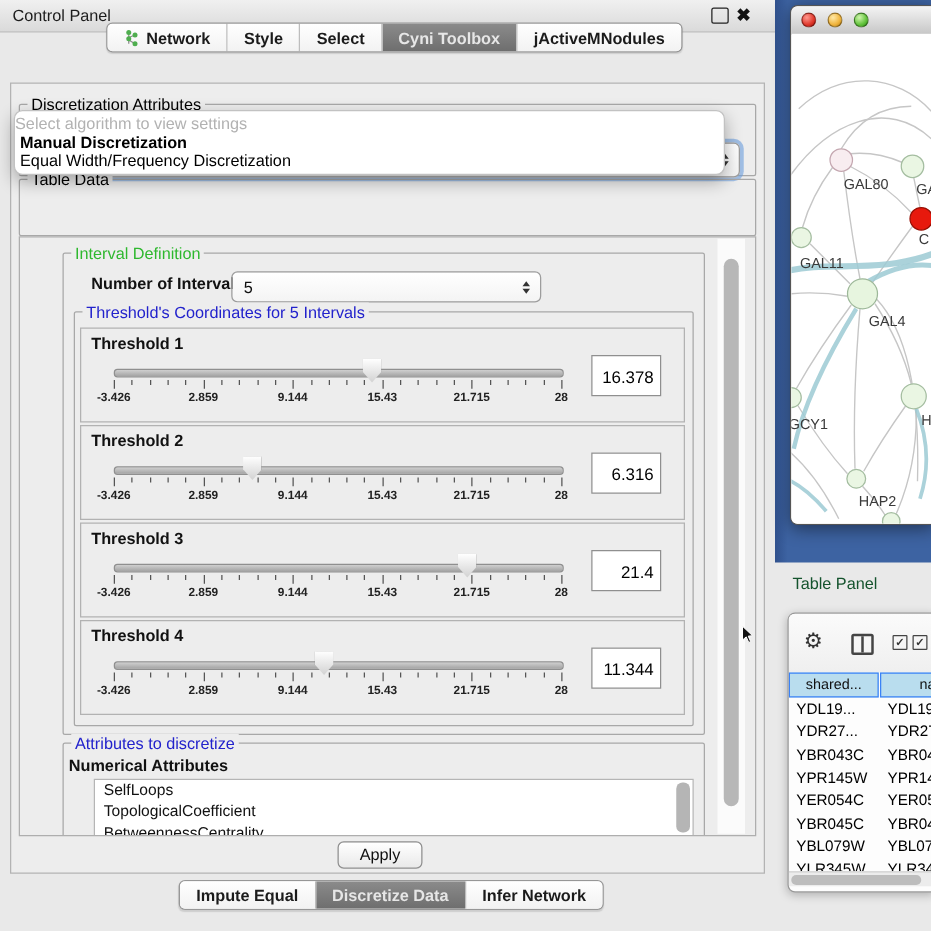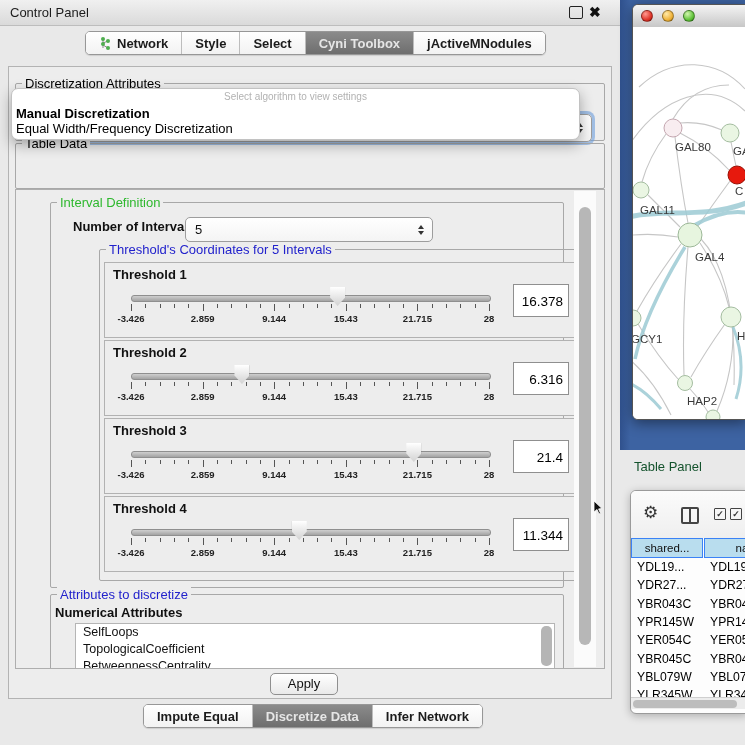--- a/index.html
+++ b/index.html
@@ -11,21 +11,21 @@
   #cp{left:0;top:0;width:620px;height:745px;background:#e9e9e9;}
   #cp-titlebar{left:0;top:0;width:620px;height:25px;background:linear-gradient(#f0f0f0,#dadada);border-bottom:1px solid #bdbdbd;}
   #cp-title{left:10px;top:5px;font-size:13px;color:#1c1c1c;}
   #cp-float{left:569px;top:6px;width:12px;height:11px;border:1.6px solid #222;border-radius:2px;}
   #cp-close{left:589px;top:4px;font-size:14px;font-weight:bold;color:#111;}
 
   .seg-group{display:flex;height:22px;border:1px solid #979797;border-radius:5px;overflow:hidden;background:#fff;box-shadow:0 1px 1px rgba(0,0,0,.12);}
   .seg{display:flex;align-items:center;justify-content:center;padding:0 13px;font-size:13px;font-weight:700;color:#1b1b1b;background:linear-gradient(#ffffff,#f2f2f2);white-space:nowrap;}
   .seg.sel{background:linear-gradient(#8b8b8b,#6e6e6e);color:#e6e6e6;}
   .seg + .seg{border-left:1px solid #bdbdbd;}
-  #top-tabs{left:85px;top:31px;text-align:right;}
+  #top-tabs{left:85px;top:18px;text-align:right;}
   #bottom-tabs{left:143px;top:704px;}
 
   #cp-body{left:8px;top:66px;width:602px;height:631px;border:1px solid #b3b3b3;background:#ededed;}
 
   .grp{position:absolute;border:1px solid #a8a8a8;border-radius:2px;}
   .grp .legend{position:absolute;top:-8px;left:6px;background:#ededed;padding:0 3px;font-size:13px;line-height:15px;white-space:nowrap;}
   .legend.green{color:#2eb82e;}
   .legend.blue{color:#2222cc;}
 
   .combo{position:absolute;background:linear-gradient(#ffffff,#f4f4f4);border:1px solid #9d9d9d;border-radius:5px;font-size:13px;color:#111;}
@@ -33,31 +33,31 @@
   .updown{position:absolute;right:8px;top:50%;transform:translateY(-50%);display:flex;flex-direction:column;gap:2px;}
   .tri-up{width:0;height:0;border-left:3.5px solid transparent;border-right:3.5px solid transparent;border-bottom:4.5px solid #333;}
   .tri-dn{width:0;height:0;border-left:3.5px solid transparent;border-right:3.5px solid transparent;border-top:4.5px solid #333;}
   #algo-combo{left:10px;top:30px;width:564px;height:26px;box-shadow:0 0 0 3px rgba(108,158,221,.6);}
 
   #algo-group{left:6px;top:16px;width:588px;height:56px;}
   #td-group{left:6px;top:76px;width:588px;height:44px;}
   #td-combo{left:10px;top:12px;width:564px;height:25px;}
 
   #popup{left:2px;top:21px;width:567px;height:50px;background:#fff;border:1px solid #c2c2c2;border-radius:7px;box-shadow:0 5px 14px rgba(0,0,0,.32);z-index:50;}
-  #popup-header{position:absolute;left:0;top:2px;width:100%;text-align:center;font-size:10px;color:#b2b2b2;}
+  #popup-header{position:absolute;left:0;top:2px;width:100%;font-size:13px;color:#b2b2b2;}
   .popup-item{position:absolute;left:4px;font-size:13px;color:#000;white-space:nowrap;}
 
   #viewport{left:6px;top:122px;width:588px;height:478px;border:1px solid #aeaeae;background:#ededed;overflow:hidden;}
   #vtrack{position:absolute;right:8px;top:1px;width:22px;height:476px;background:#fbfbfb;}
   #vthumb{position:absolute;left:5px;top:16px;width:12px;height:438px;background:#b7b7b7;border-radius:6px;}
 
   #id-group{left:34px;top:12px;width:512px;height:384px;}
   #noi-label{left:22px;top:16px;font-size:13px;font-weight:700;color:#111;}
   #noi-spinner{left:134px;top:14px;width:246px;height:23px;}
-  #tc-group{left:8px;top:46px;width:494px;height:330px;margin-left:40px;}
+  #tc-group{left:8px;top:46px;width:494px;height:330px;}
 
   .th-panel{position:absolute;left:4px;width:482px;height:74px;border:1px solid #b2b2b2;background:#ededed;}
   .th-label{position:absolute;left:8px;top:4px;font-size:13px;font-weight:700;color:#111;}
   .th-track{position:absolute;left:26px;top:32px;width:358px;height:5px;border-radius:3px;background:linear-gradient(#cfcfcf,#a3a3a3);border:1px solid #8f8f8f;}
   .th-thumb{position:absolute;top:24px;width:15px;height:19px;background:linear-gradient(#ffffff,#d2d2d2);clip-path:polygon(0 0,100% 0,100% 55%,50% 100%,0 55%);filter:drop-shadow(0 0 1px #777);}
   .tick{position:absolute;width:1px;background:#555;}
   .tick-label{position:absolute;transform:translateX(-50%);font-size:9.5px;font-weight:700;color:#222;white-space:nowrap;}
   .th-value{position:absolute;left:408px;top:21px;width:56px;height:33px;background:#fff;border:1px solid #8f8f8f;font-size:13.5px;color:#000;text-align:right;line-height:33px;padding-right:5px;box-sizing:border-box;}
 
   #attr-group{left:34px;top:404px;width:512px;height:110px;}

